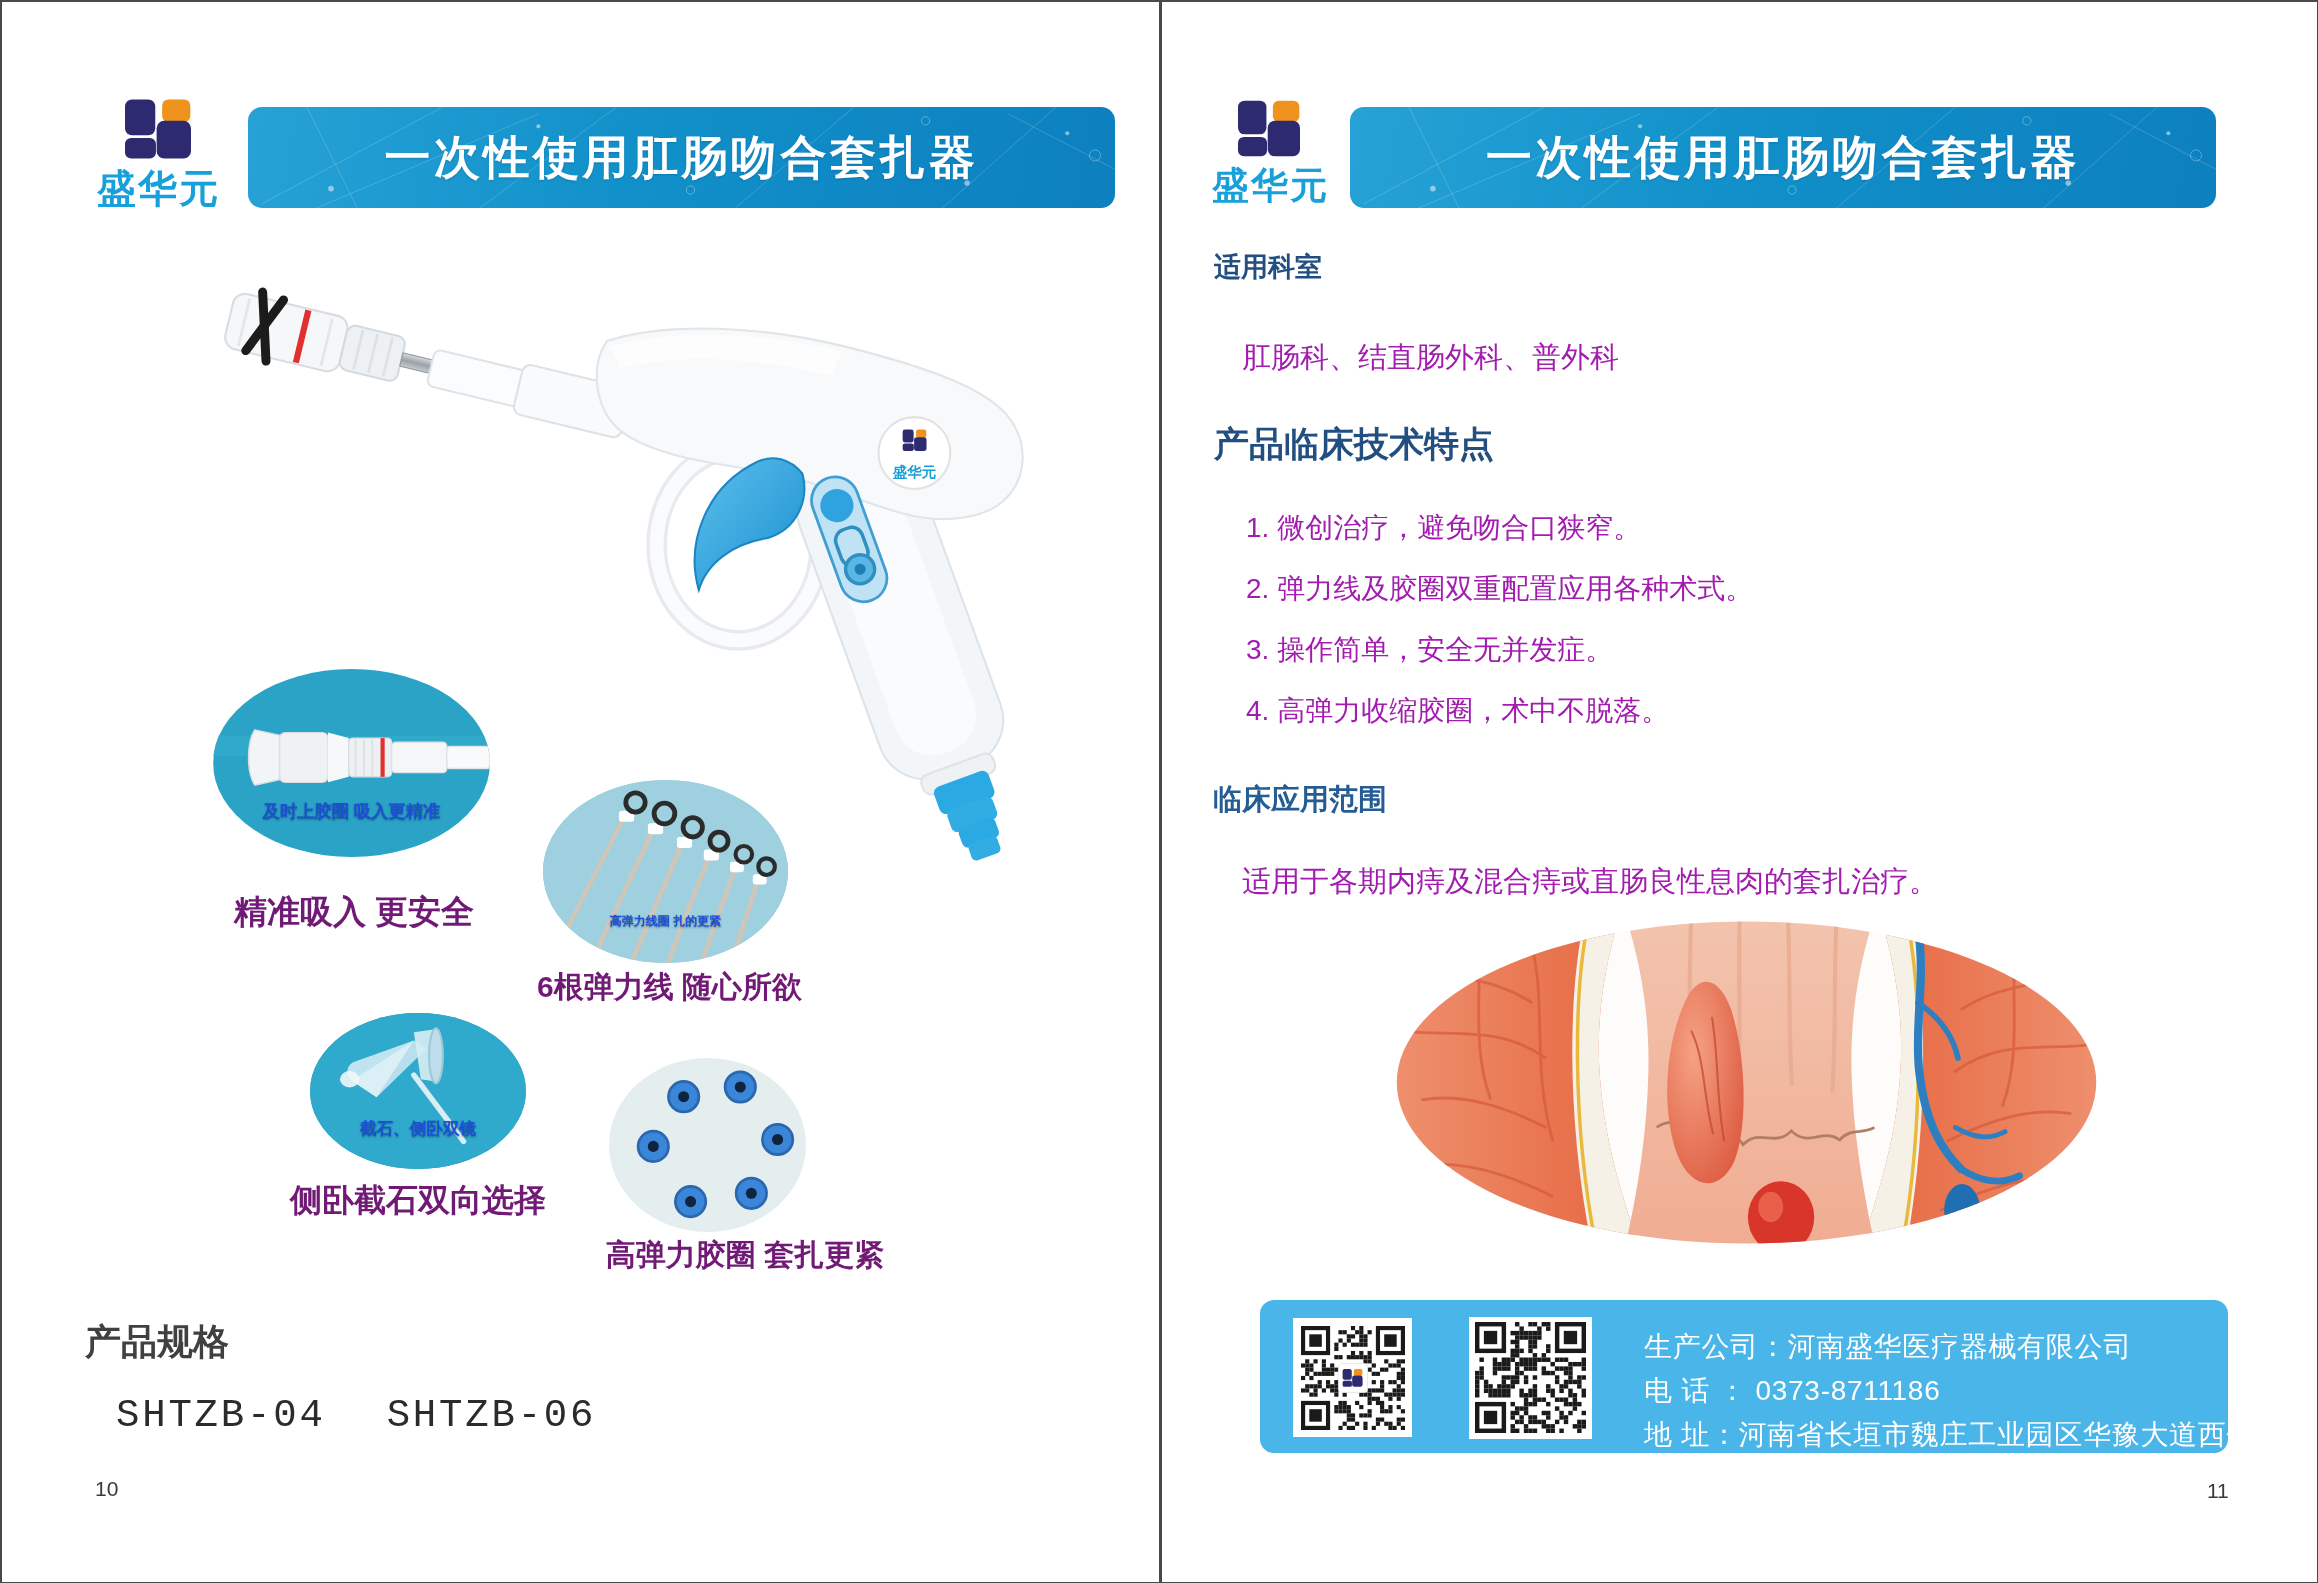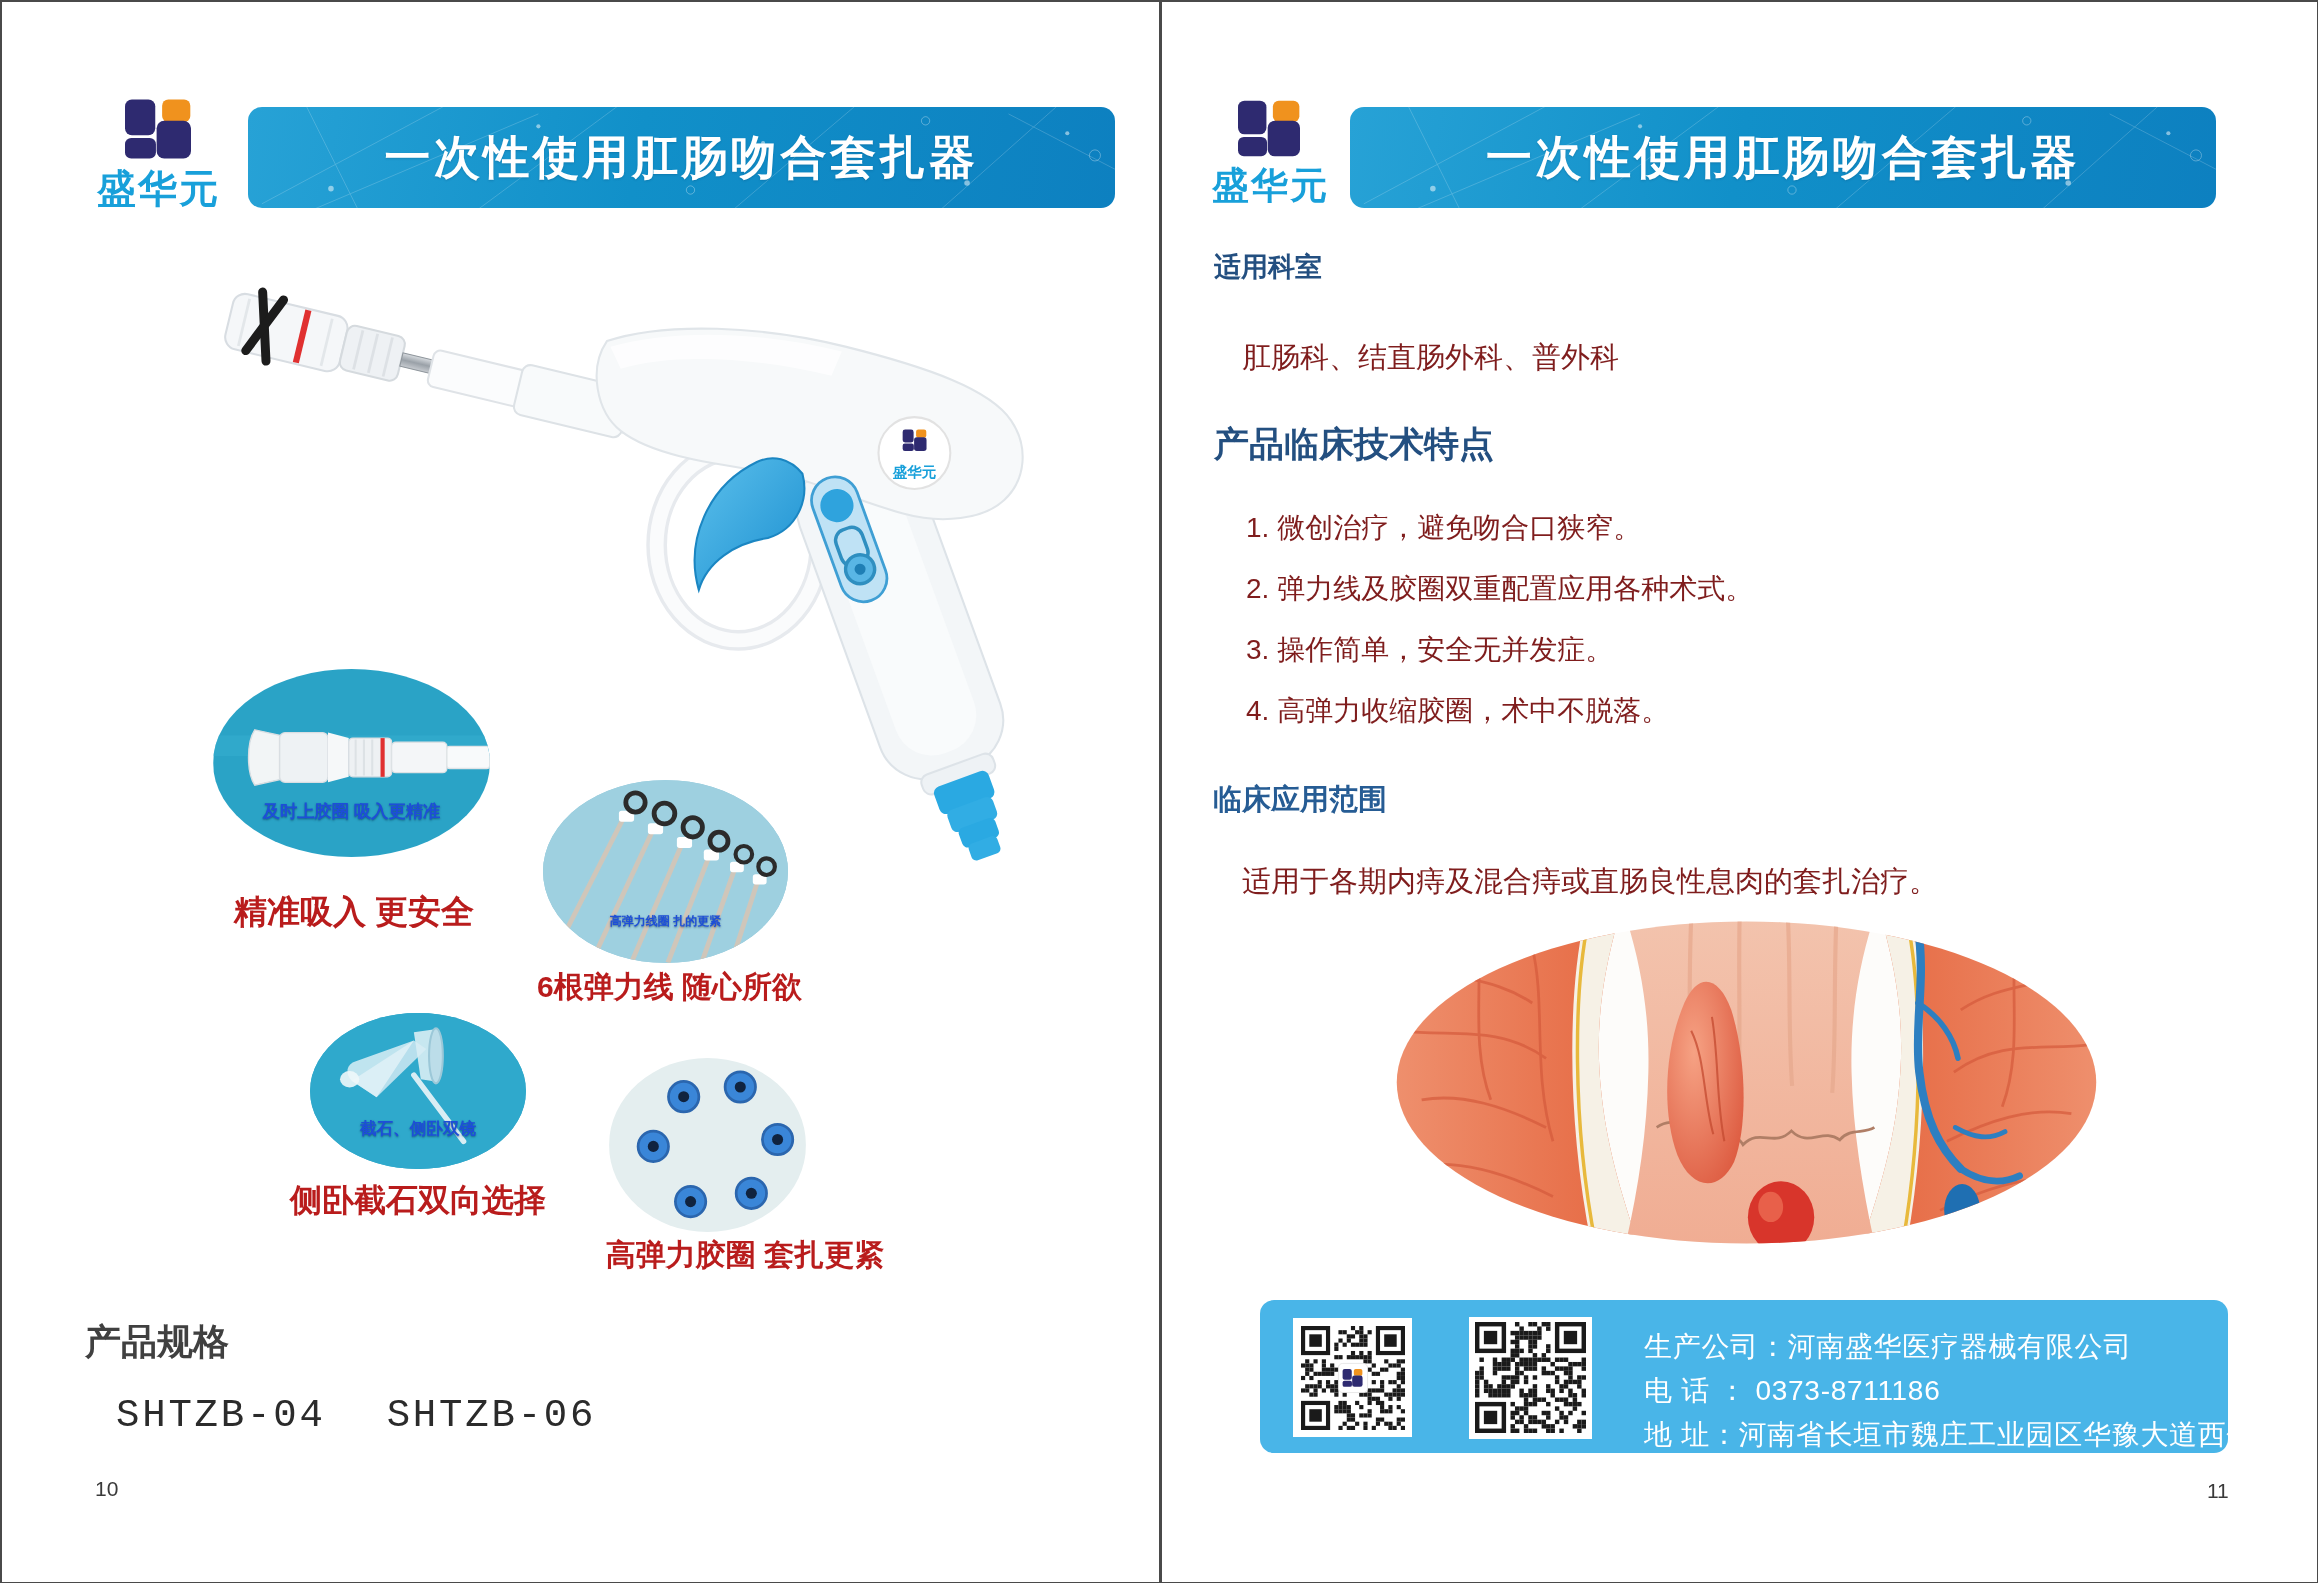--- a/index.html
+++ b/index.html
@@ -5,22 +5,22 @@
   html,body{margin:0;padding:0;background:#ffffff;}
   body{font-family:"Liberation Sans","DejaVu Sans",sans-serif;}
   .spread{position:relative;width:2319px;height:1584px;background:#ffffff;box-sizing:border-box;border:2.1px solid #4a4a4a;overflow:hidden;}
   .abs{position:absolute;}
   .page-divider{position:absolute;left:1157px;top:0;width:2.8px;height:1584px;background:#4a4a4a;}
   .banner{position:absolute;height:101px;border-radius:14px;background:linear-gradient(100deg,#27a2d6 0%,#1190c9 45%,#0d80c0 100%);display:flex;align-items:center;justify-content:center;overflow:hidden;}
   .banner-title{color:#ffffff;font-size:46px;font-weight:bold;letter-spacing:3.5px;white-space:nowrap;text-shadow:0 1.4px 2.1px rgba(0,60,100,.25);position:relative;z-index:2;}
   .banner-deco{position:absolute;left:0;top:0;width:100%;height:100%;z-index:1;}
   .logo-text{color:#18a0da;font-weight:bold;white-space:nowrap;}
   .h-navy{color:#234f80;font-weight:bold;white-space:nowrap;}
-  .body-text{color:#7f1d1d;white-space:nowrap;}
-  .caption{color:#b91c1c;font-weight:600;text-align:center;white-space:nowrap;}
+  .body-text{color:#a21caf;white-space:nowrap;}
+  .caption{color:#701a75;font-weight:600;text-align:center;white-space:nowrap;}
   .circle-photo{position:absolute;border-radius:50%;overflow:hidden;}
   .circle-label{position:absolute;width:100%;text-align:center;color:#1d4ed8;font-weight:bold;text-shadow:0 0.7px 2.1px rgba(0,40,70,.55);white-space:nowrap;}
   .footer-box{position:absolute;background:#49b5e8;border-radius:14px;}
   .qr-card{position:absolute;background:#ffffff;display:flex;align-items:center;justify-content:center;}
   .footer-line{position:absolute;color:#ffffff;font-size:28px;white-space:nowrap;letter-spacing:0.7px;}
   .page-num{position:absolute;color:#3a3a3a;font-size:21px;}
   .spec-models{position:absolute;font-family:"Liberation Mono","DejaVu Sans Mono",monospace;font-size:39px;color:#2b2b2b;letter-spacing:2.8px;white-space:nowrap;}
   .spec-models span{margin-right:61px;}
 </style>
 </head>

